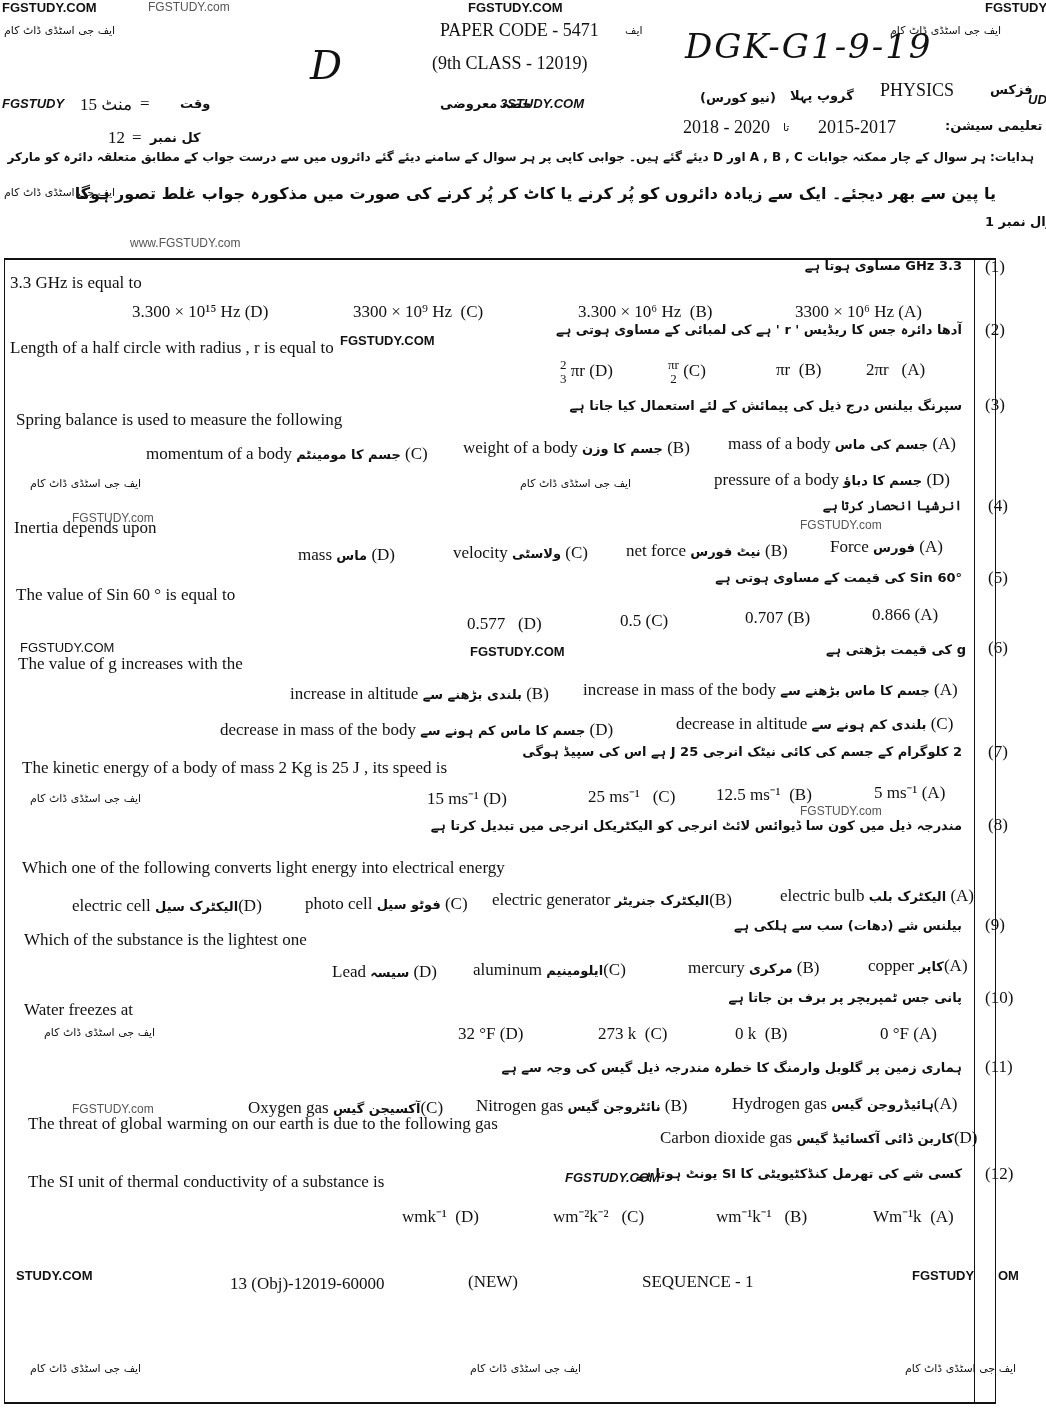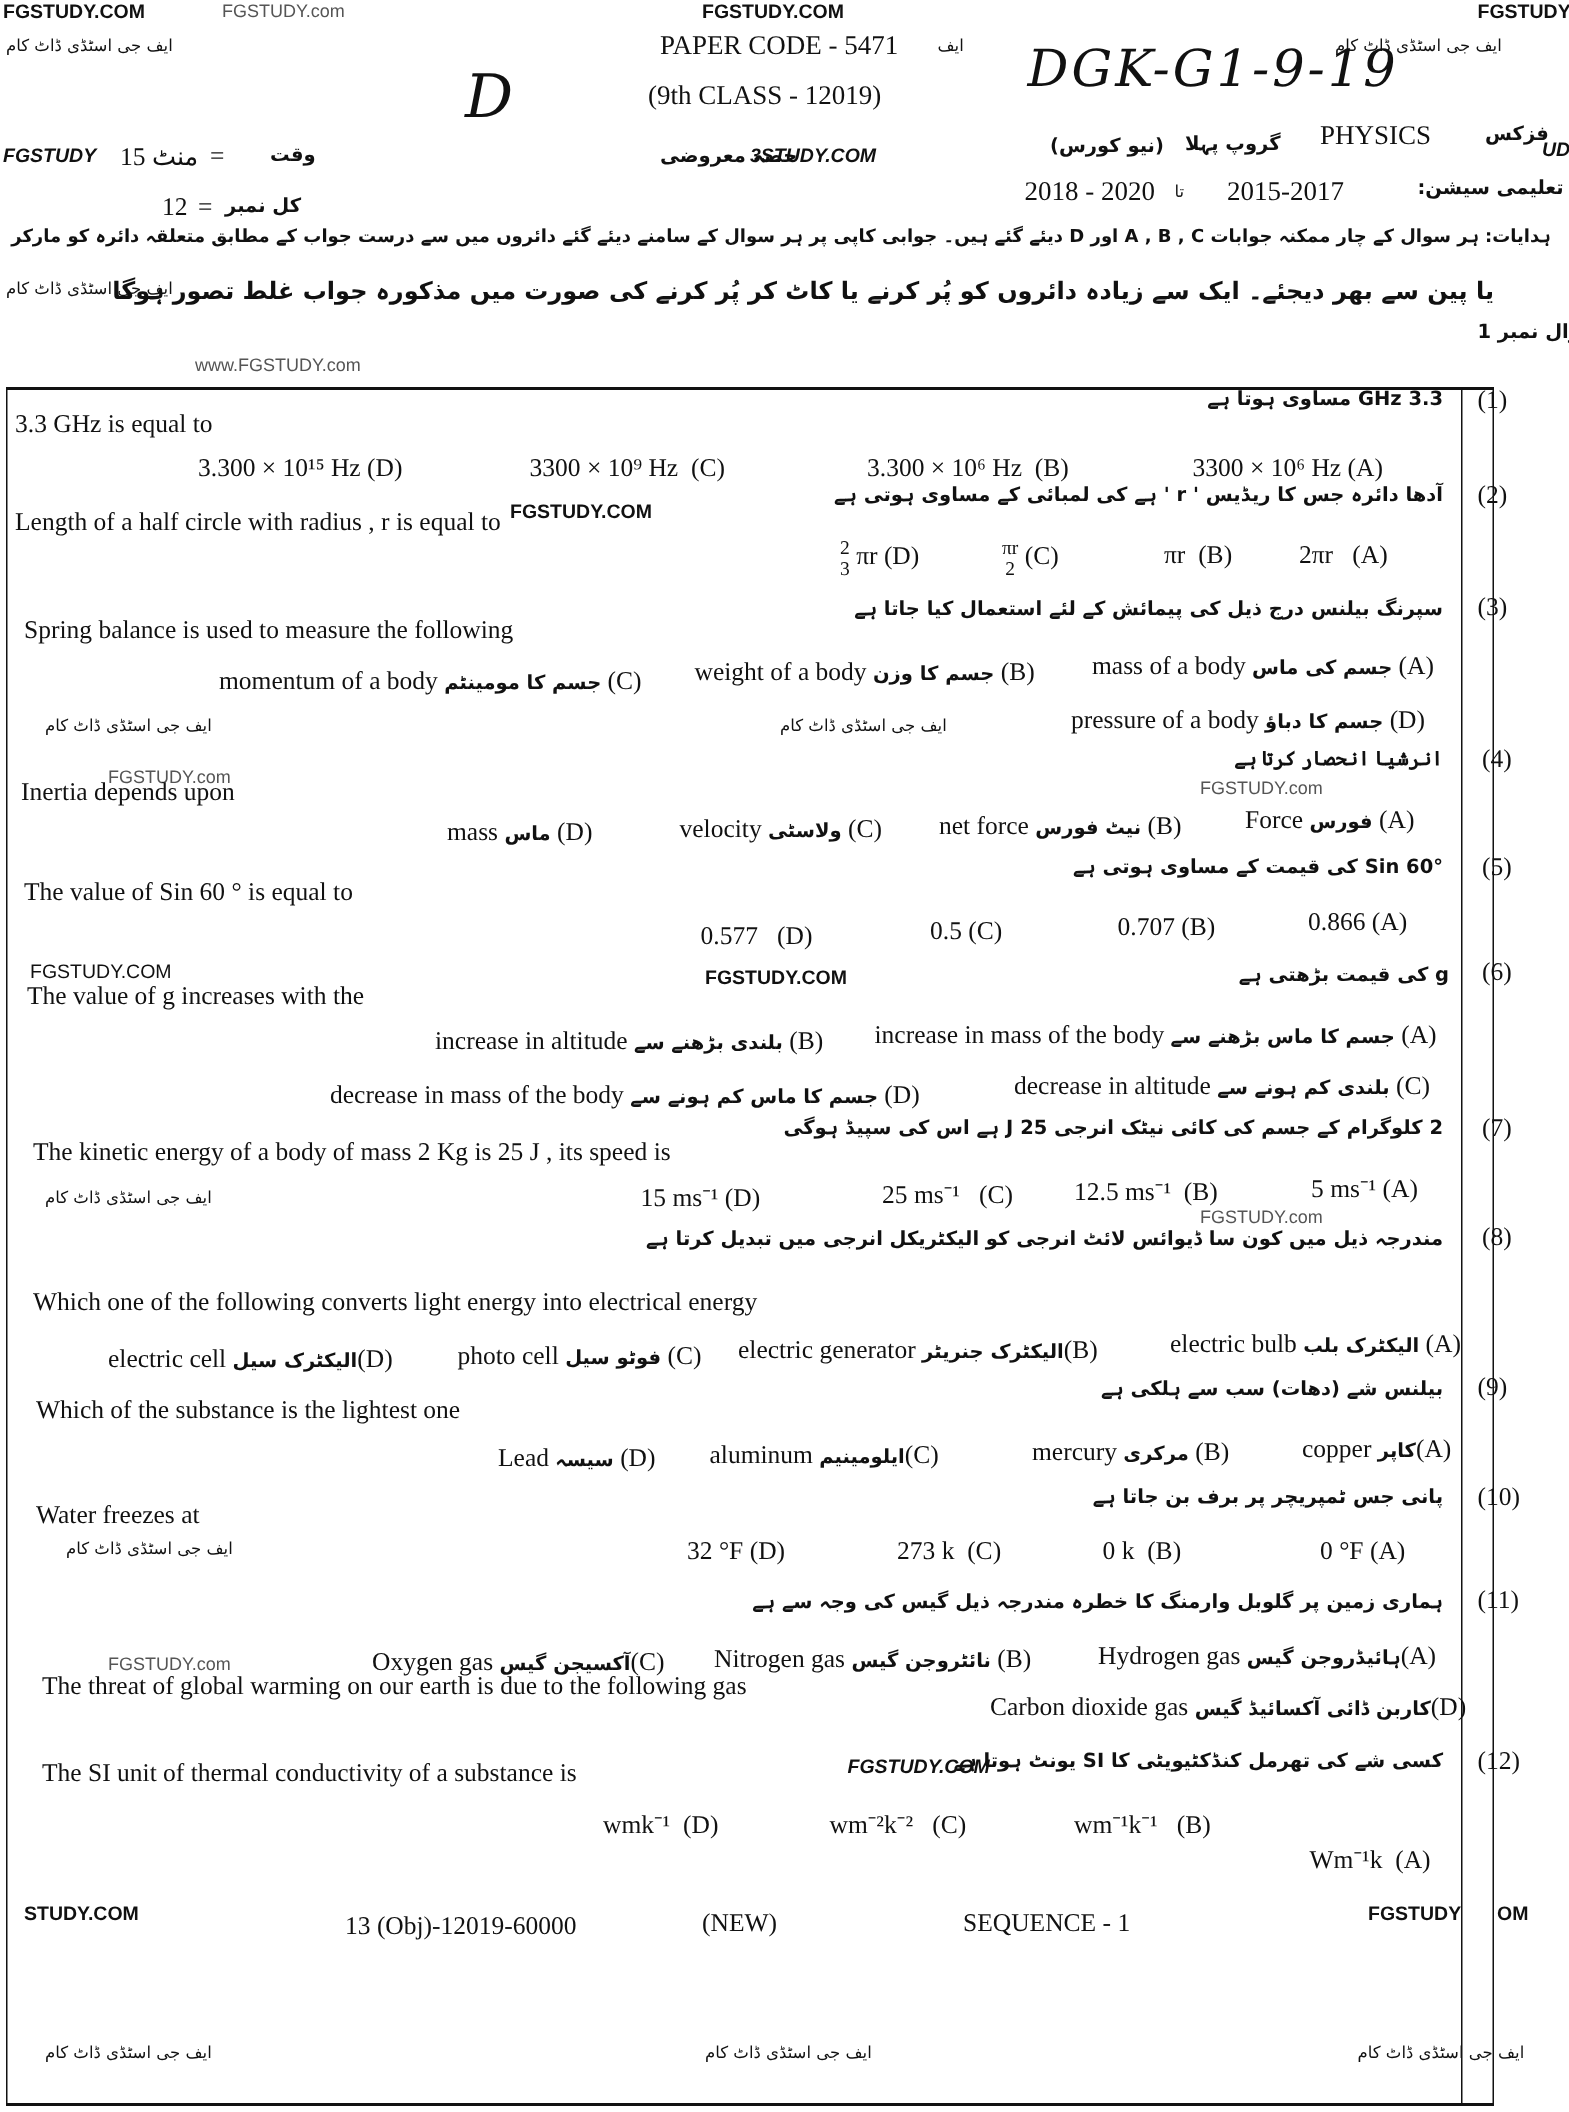--- a/index.html
+++ b/index.html
@@ -166,21 +166,21 @@
 <div class="abs opt" style="left:732px;top:1094px;"><span>Hydrogen gas</span> <span class="urdu">ہائیڈروجن گیس</span><span>(A)</span></div>
 <div class="abs opt" style="left:660px;top:1128px;"><span>Carbon dioxide gas</span> <span class="urdu">کاربن ڈائی آکسائیڈ گیس</span><span>(D)</span></div>
 
 <div class="abs qnum" style="left:985px;top:1164px;">(12)</div>
 <div class="abs urdu" style="right:84px;top:1166px;">کسی شے کی تھرمل کنڈکٹیویٹی کا SI یونٹ ہوتا ہے</div>
 <div class="abs wm" style="left:565px;top:1170px;font-style:italic;">FGSTUDY.COM</div>
 <div class="abs q" style="left:28px;top:1172px;">The SI unit of thermal conductivity of a substance is</div>
 <div class="abs opt" style="left:402px;top:1204px;"><span>wmk⁻¹</span> &nbsp;<span>(D)</span></div>
 <div class="abs opt" style="left:553px;top:1204px;"><span>wm⁻²k⁻²</span> &nbsp;&nbsp;<span>(C)</span></div>
 <div class="abs opt" style="left:716px;top:1204px;"><span>wm⁻¹k⁻¹</span> &nbsp;&nbsp;<span>(B)</span></div>
-<div class="abs opt" style="left:873px;top:1204px;margin-top:23px;"><span>Wm⁻¹k</span> &nbsp;<span>(A)</span></div>
+<div class="abs opt" style="left:873px;top:1204px;"><span>Wm⁻¹k</span> &nbsp;<span>(A)</span></div>
 
 <div class="abs wm" style="left:16px;top:1268px;">STUDY.COM</div>
 <div class="abs serif" style="left:230px;top:1274px;">13 (Obj)-12019-60000</div>
 <div class="abs serif" style="left:468px;top:1272px;">(NEW)</div>
 <div class="abs serif" style="left:642px;top:1272px;">SEQUENCE - 1</div>
 <div class="abs wm" style="left:912px;top:1268px;">FGSTUDY</div>
 <div class="abs wm" style="left:998px;top:1268px;">OM</div>
 <div class="abs urdu-sm" style="left:30px;top:1362px;">ایف جی اسٹڈی ڈاٹ کام</div>
 <div class="abs urdu-sm" style="left:470px;top:1362px;">ایف جی اسٹڈی ڈاٹ کام</div>
 <div class="abs urdu-sm" style="left:905px;top:1362px;">ایف جی اسٹڈی ڈاٹ کام</div>

